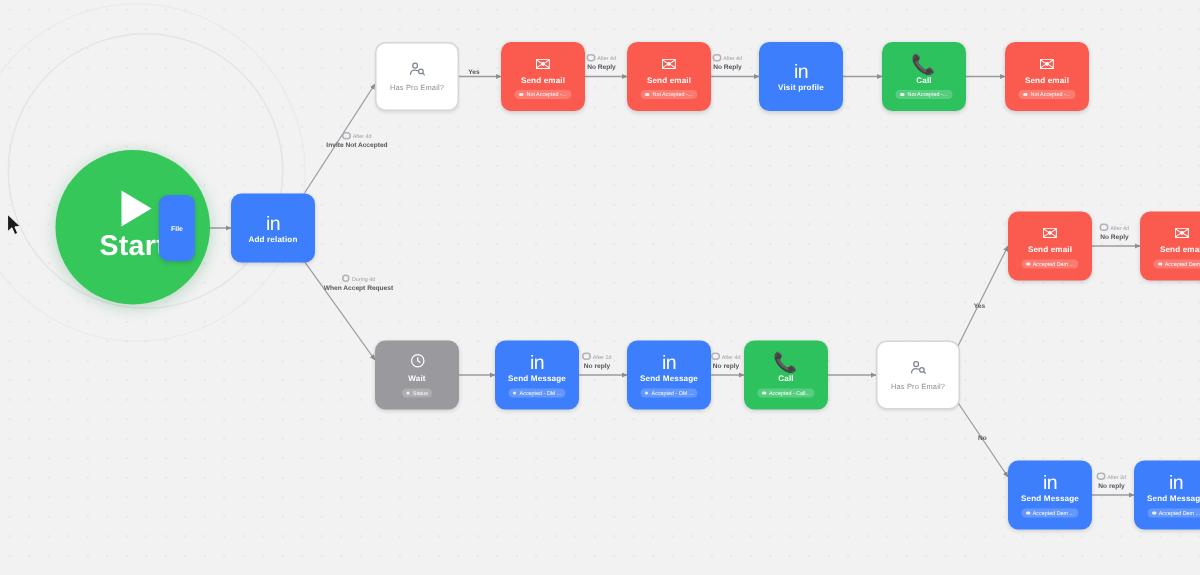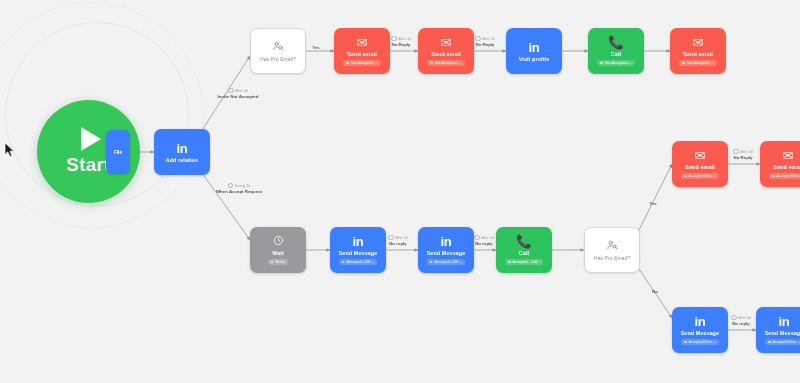--- a/index.html
+++ b/index.html
@@ -43,21 +43,21 @@
   .sz-lg .ntitle{font-size:5.4px;}
   .sz-lg .nchip{font-size:3.6px;padding:1.2px 3px;background:rgba(255,255,255,.20);}
   .sz-lg .nchip .csq{width:2.6px;height:2.6px;}
 
   .c-red{background:#fb5a4e;}
   .c-blue{background:#3d7efc;}
   .c-green{background:#2ec25f;}
   .c-gray{background:#9a9a9e;}
 
   
-  .li{font-weight:700;font-style:normal;letter-spacing:-.4px;}
+  .li{font-weight:400;font-style:normal;letter-spacing:-.4px;}
 
   
   .node.cond{
     background:#ffffff;color:#8a8a90;border:1px solid #d6d6da;
     box-shadow:0 1px 2px rgba(20,22,30,.09);
   }
   .node.cond .ntitle{font-weight:400;font-size:5px;color:#8e8e95;}
   .node.cond .nicon{color:#7f8792;}
 
   

